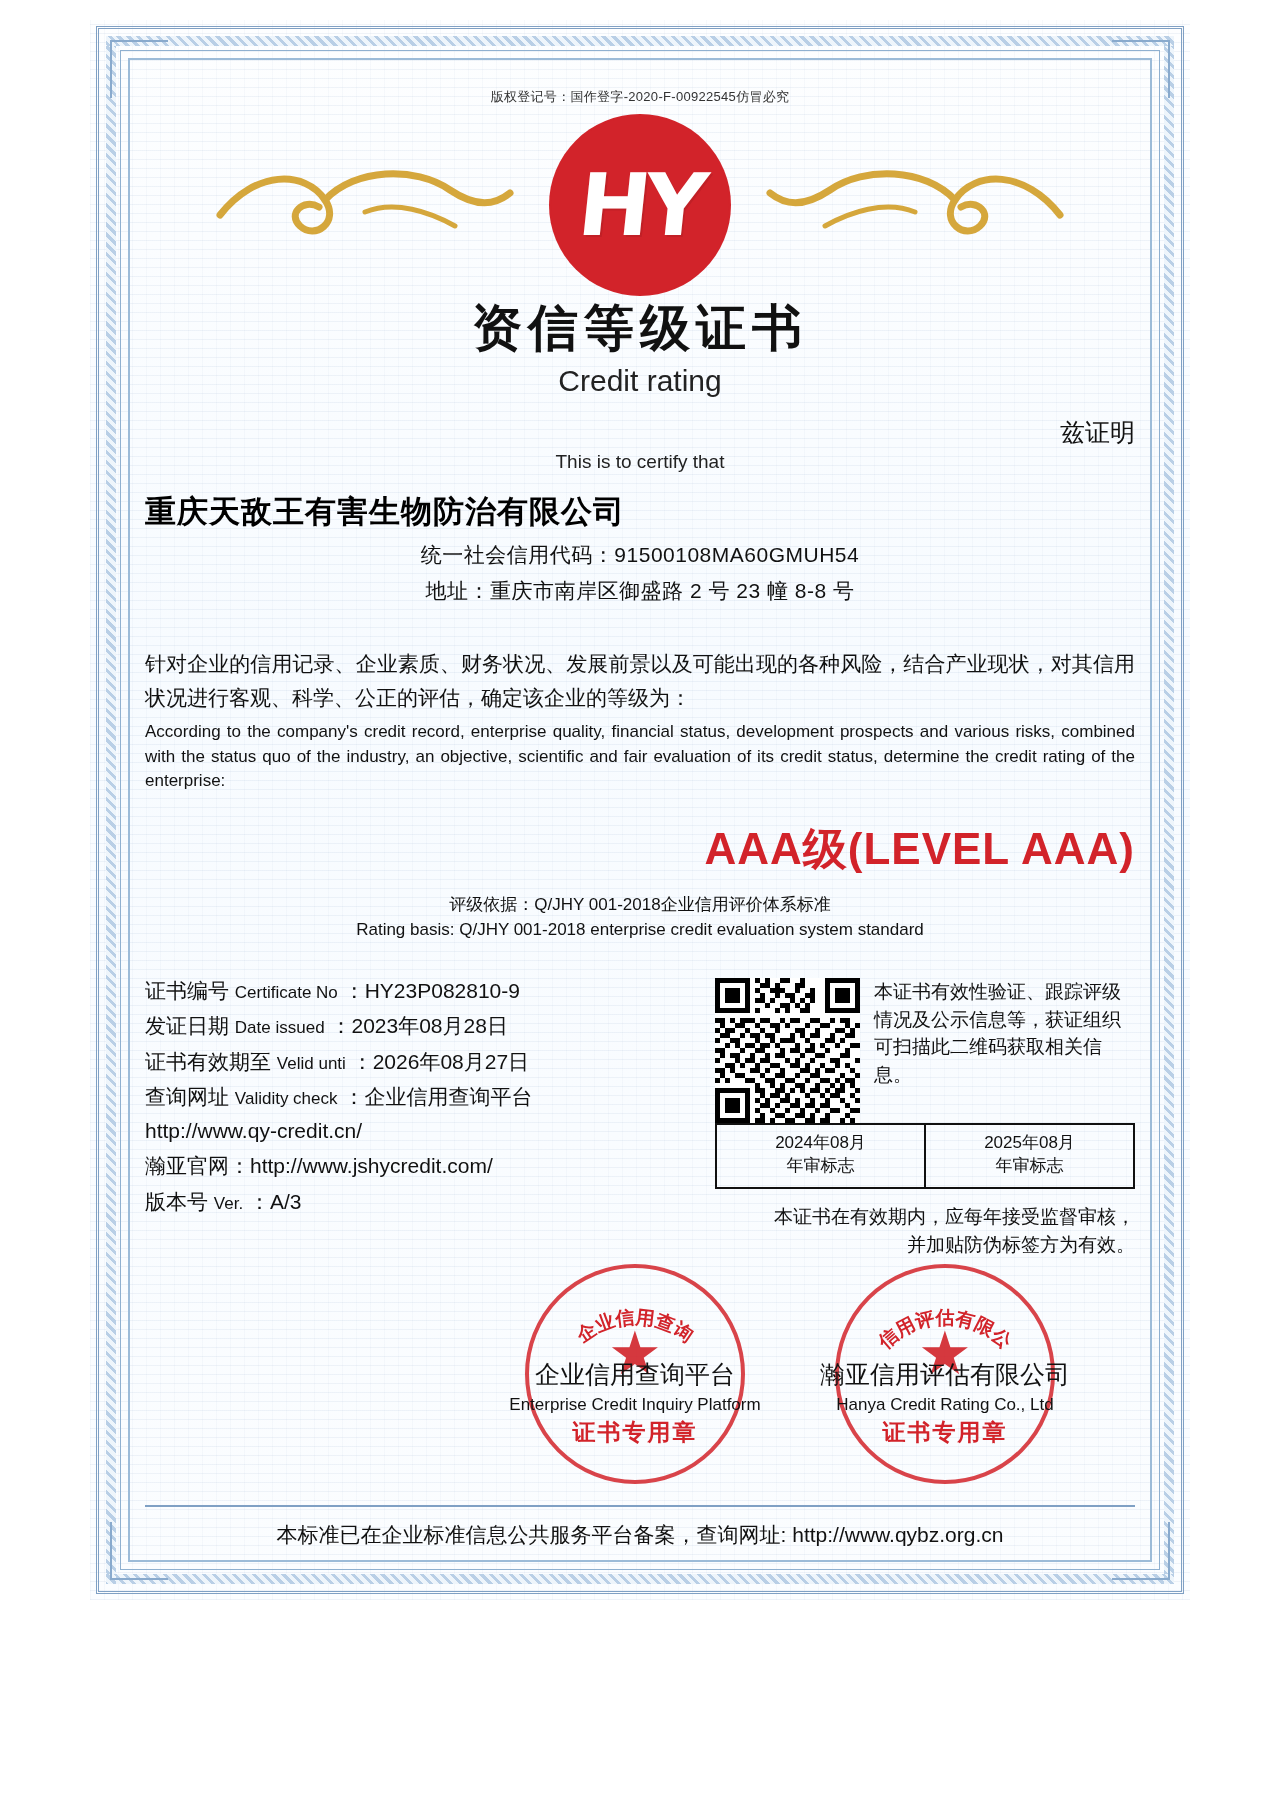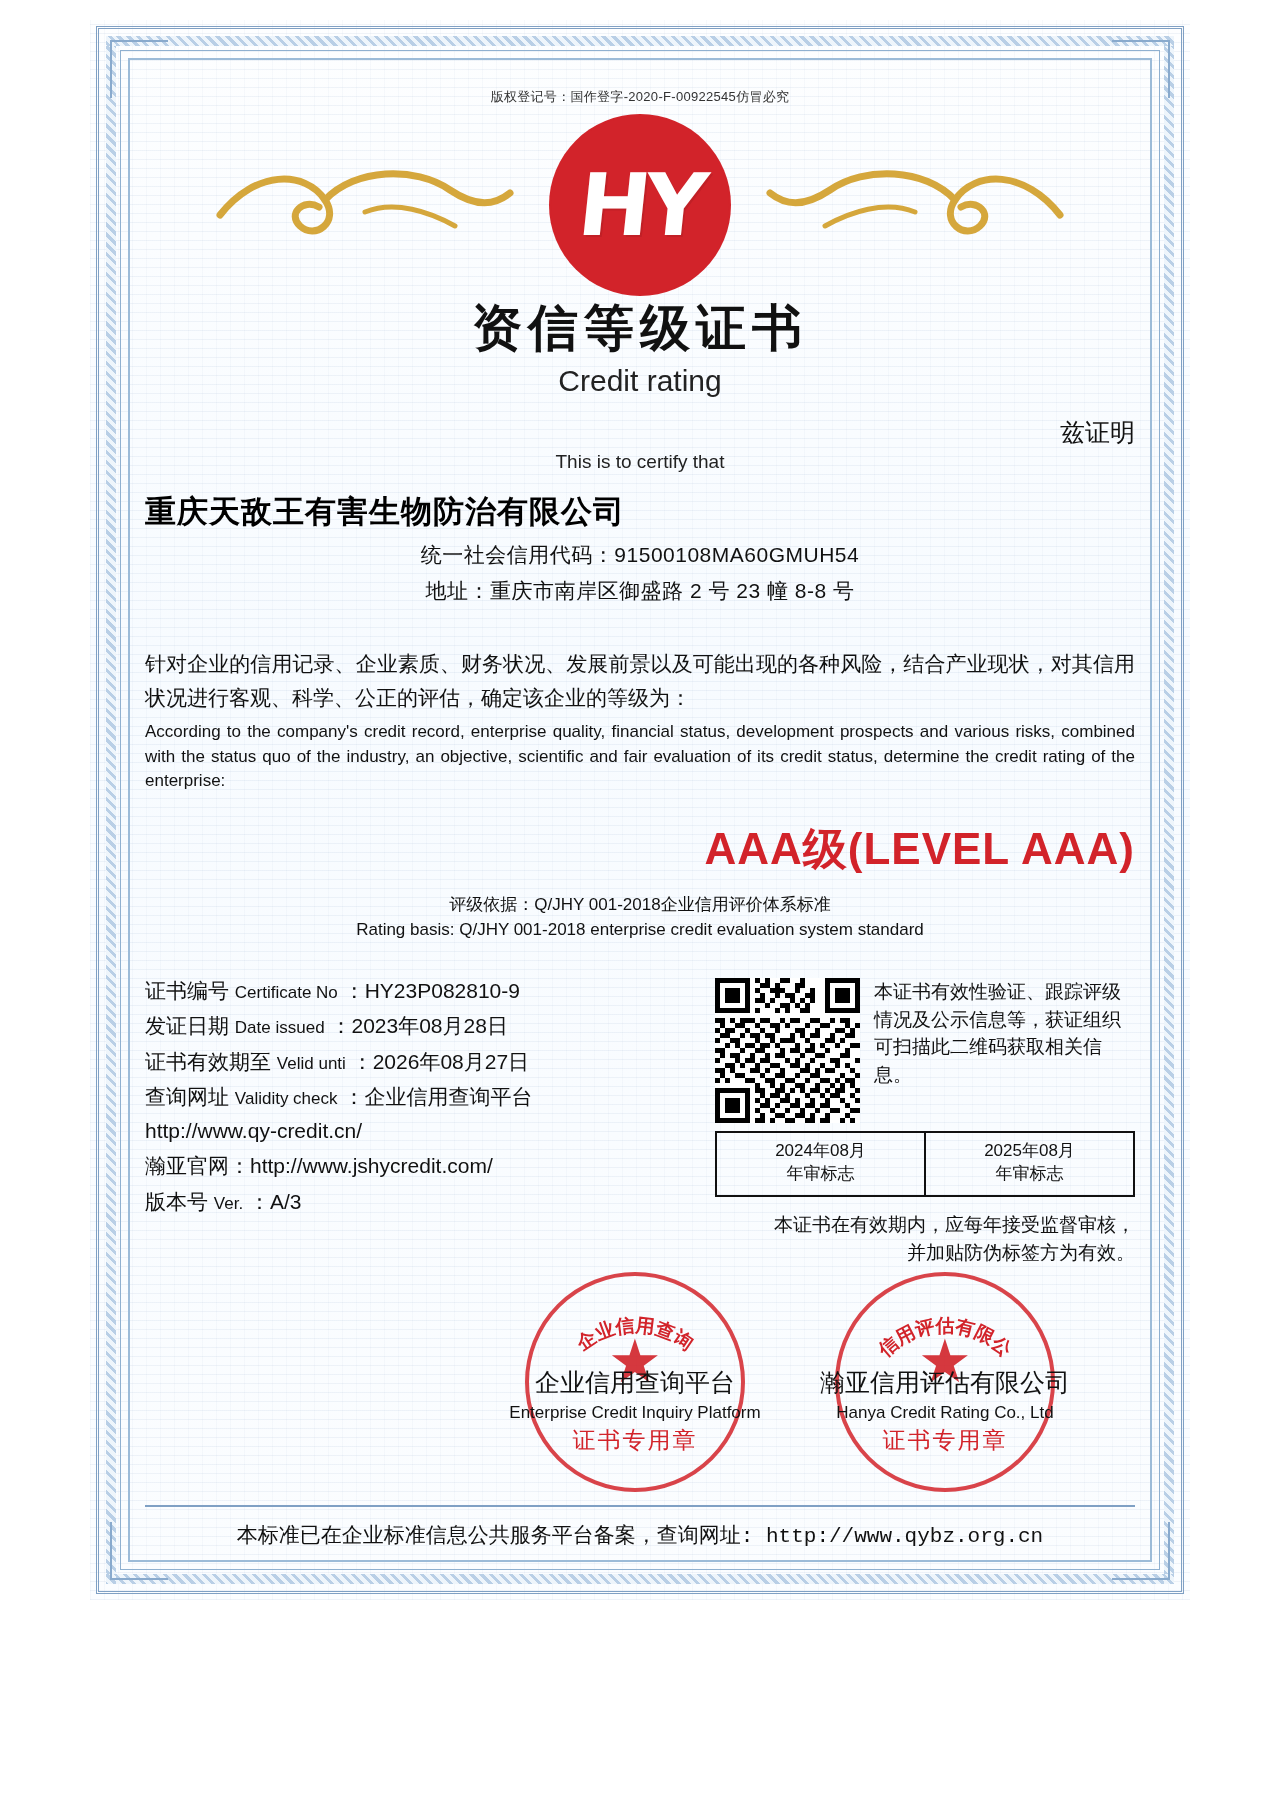--- a/index.html
+++ b/index.html
@@ -131,21 +131,21 @@
   .qr{
     width:145px;height:145px;flex:0 0 145px;
     background:#fff;
     position:relative;
   }
   .qr svg{display:block;}
   .qr-note{
     font-size:19px;line-height:1.45;color:#111;
   }
   .stamps-boxes{
-    display:flex;margin-top:8px;border:2px solid #111;
+    display:flex;margin-top:0;border:2px solid #111;
   }
   .stbox{
     flex:1;text-align:center;padding:7px 2px 9px 2px;font-size:17px;color:#111;line-height:1.35;
   }
   .stbox + .stbox{border-left:2px solid #111;}
   .annual-note{
     font-size:19px;color:#111;margin-top:14px;text-align:right;line-height:1.5;
   }
   .seals{
     position:relative;height:215px;margin-top:12px;
@@ -163,28 +163,28 @@
     position:absolute;left:50%;top:52px;transform:translateX(-50%);
     color:#d2232a;font-size:60px;line-height:1;opacity:.9;
   }
   .seal-arc{
     position:absolute;left:50%;top:6px;transform:translateX(-50%);
     width:200px;height:200px;
   }
   .seal-arc text{fill:#d2232a;font-size:19px;font-family:"Liberation Sans",sans-serif;font-weight:bold;}
   .seal-bottom-label{
     position:absolute;left:50%;top:145px;transform:translateX(-50%);
-    color:#d2232a;font-size:23px;font-weight:normal;letter-spacing:2px;
+    color:#d2232a;font-size:23px;font-weight:bold;letter-spacing:2px;
   }
   .seal-cn{position:relative;z-index:3;font-size:25px;color:#111;top:86px;white-space:nowrap;}
   .seal-en{position:relative;z-index:3;font-size:17px;color:#111;top:90px;white-space:nowrap;}
   .footer-note{
     position:absolute;left:0;right:0;bottom:6px;
     text-align:center;font-size:21px;color:#111;
-    border-top:2px solid #7fa0c4;padding-top:14px;font-family:Liberation Mono, monospace;
+    border-top:2px solid #7fa0c4;padding-top:14px;
   }
 </style>
 </head>
 <body>
 
 <div id="cert">
   <div class="border-outer"></div>
   <div class="border-mid"></div>
   <div class="border-mid-in"></div>
   <div class="border-inner"></div>

